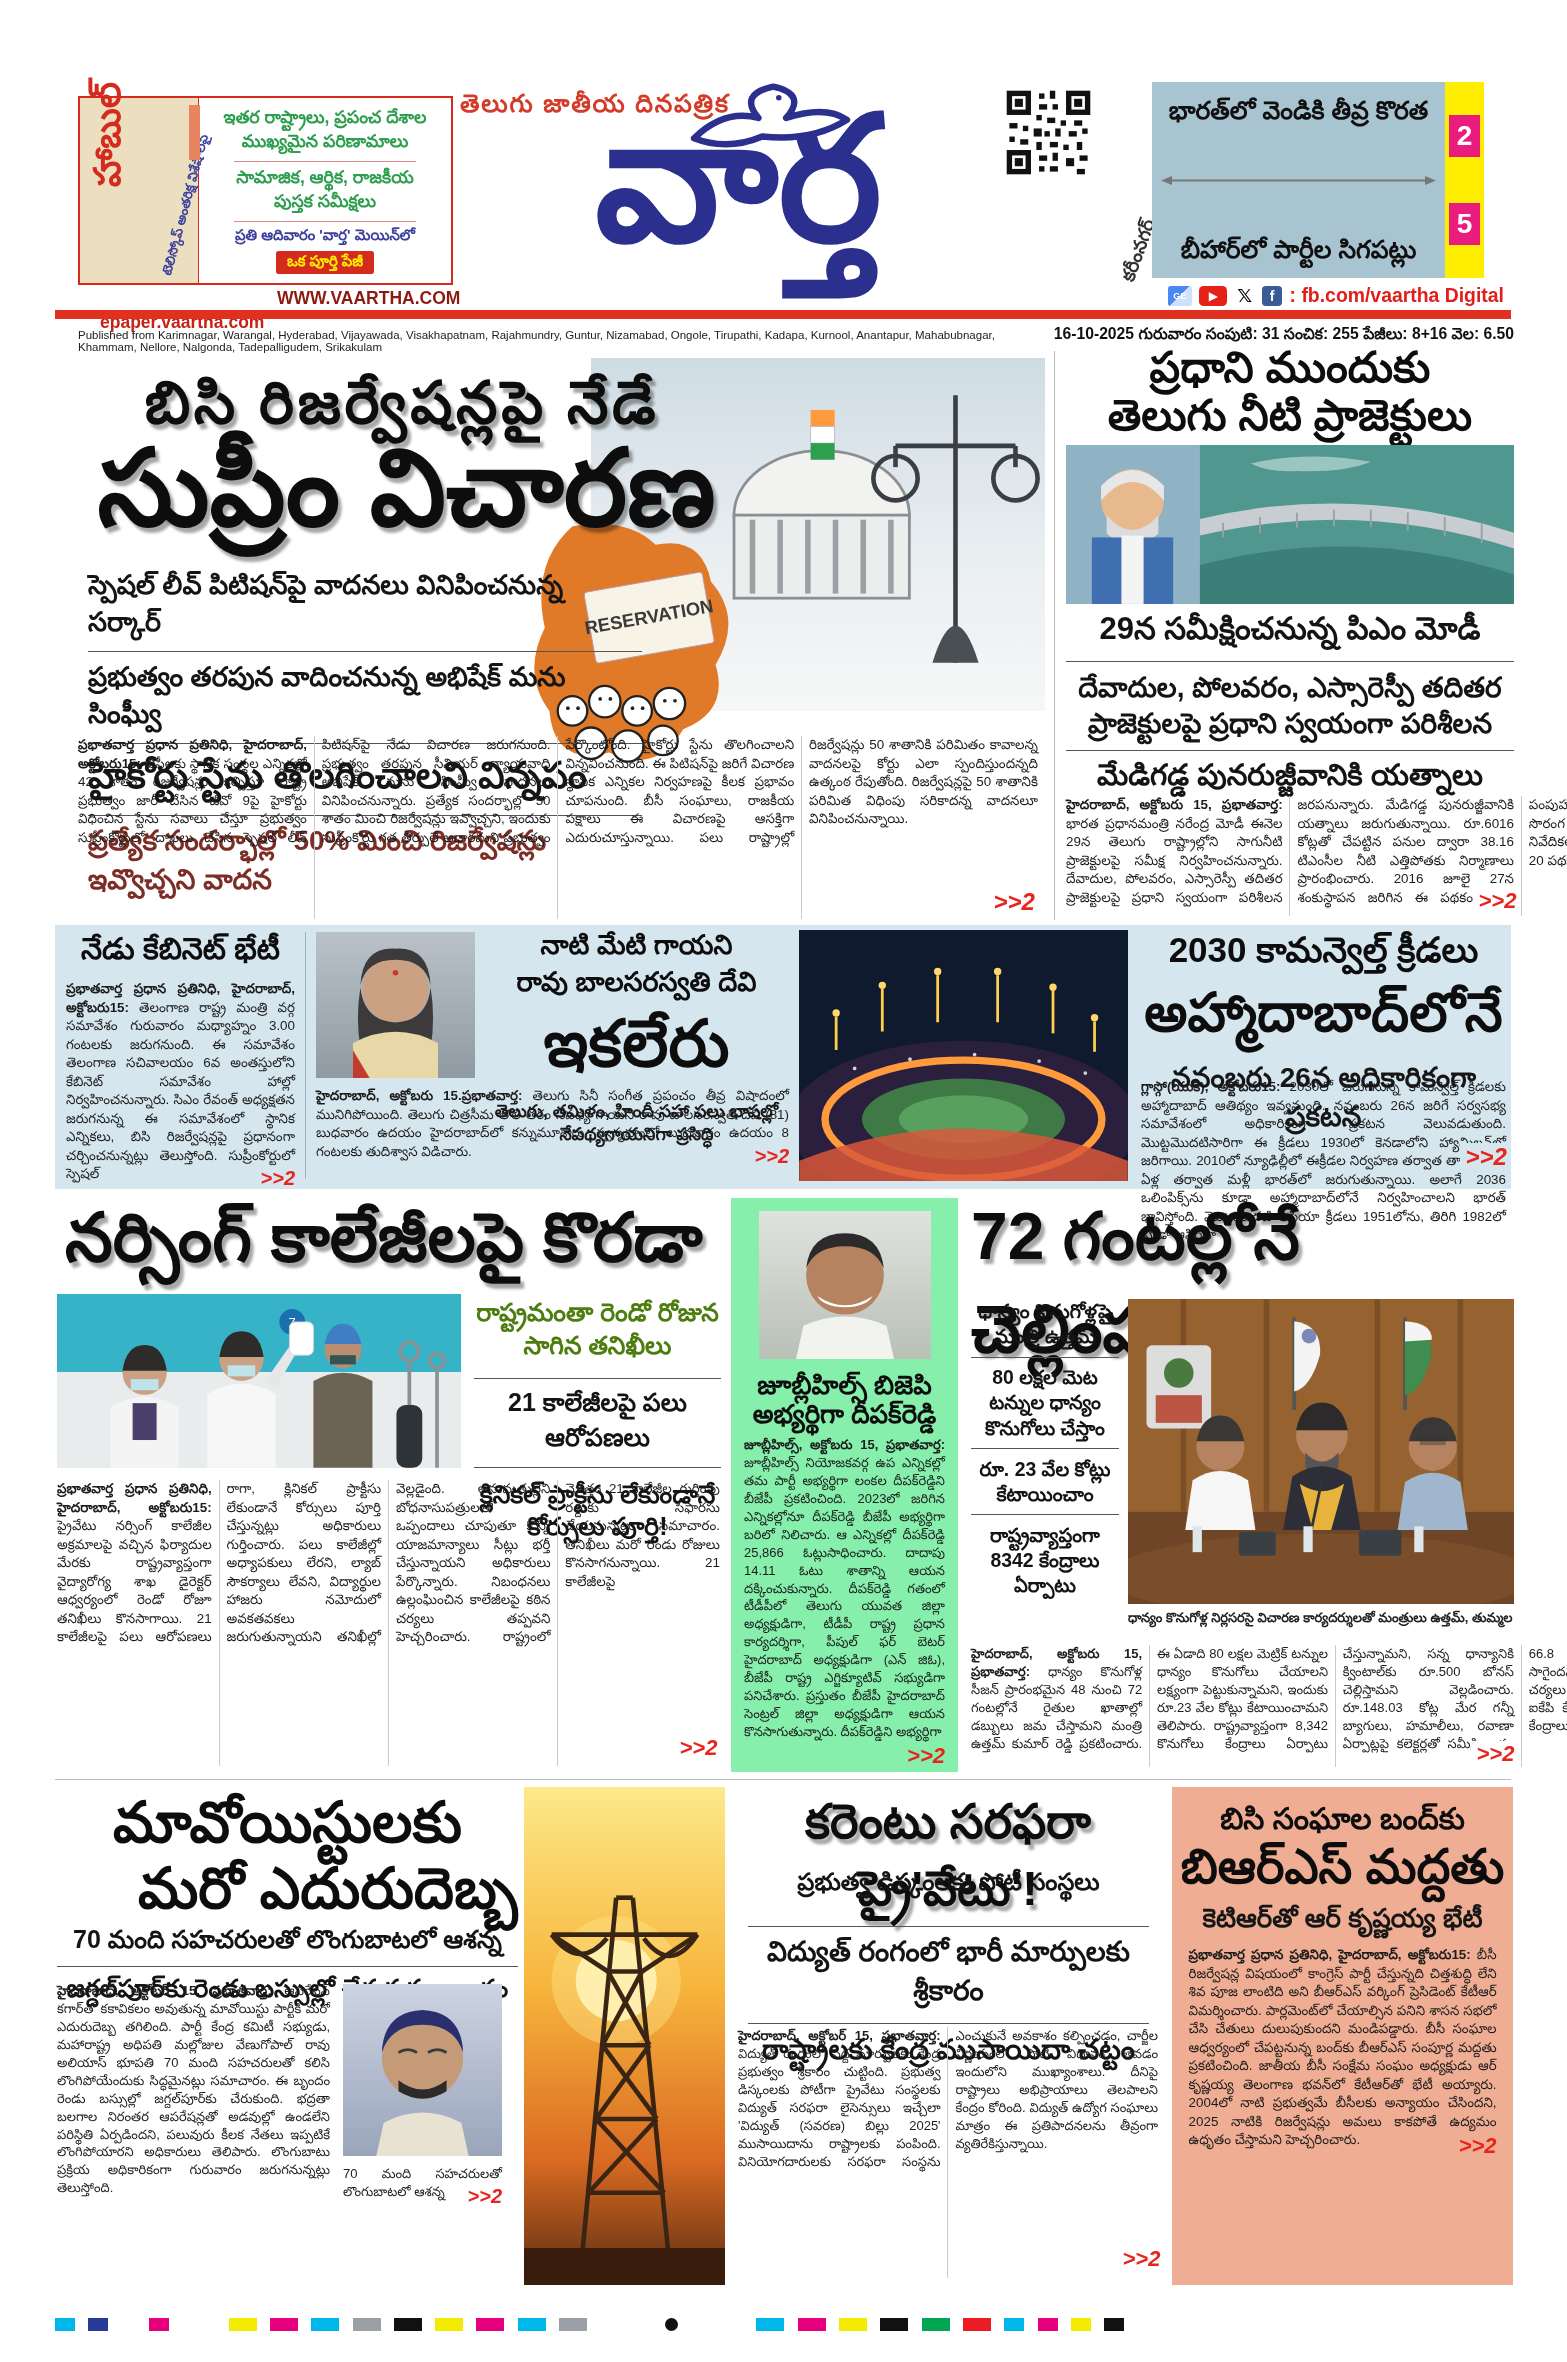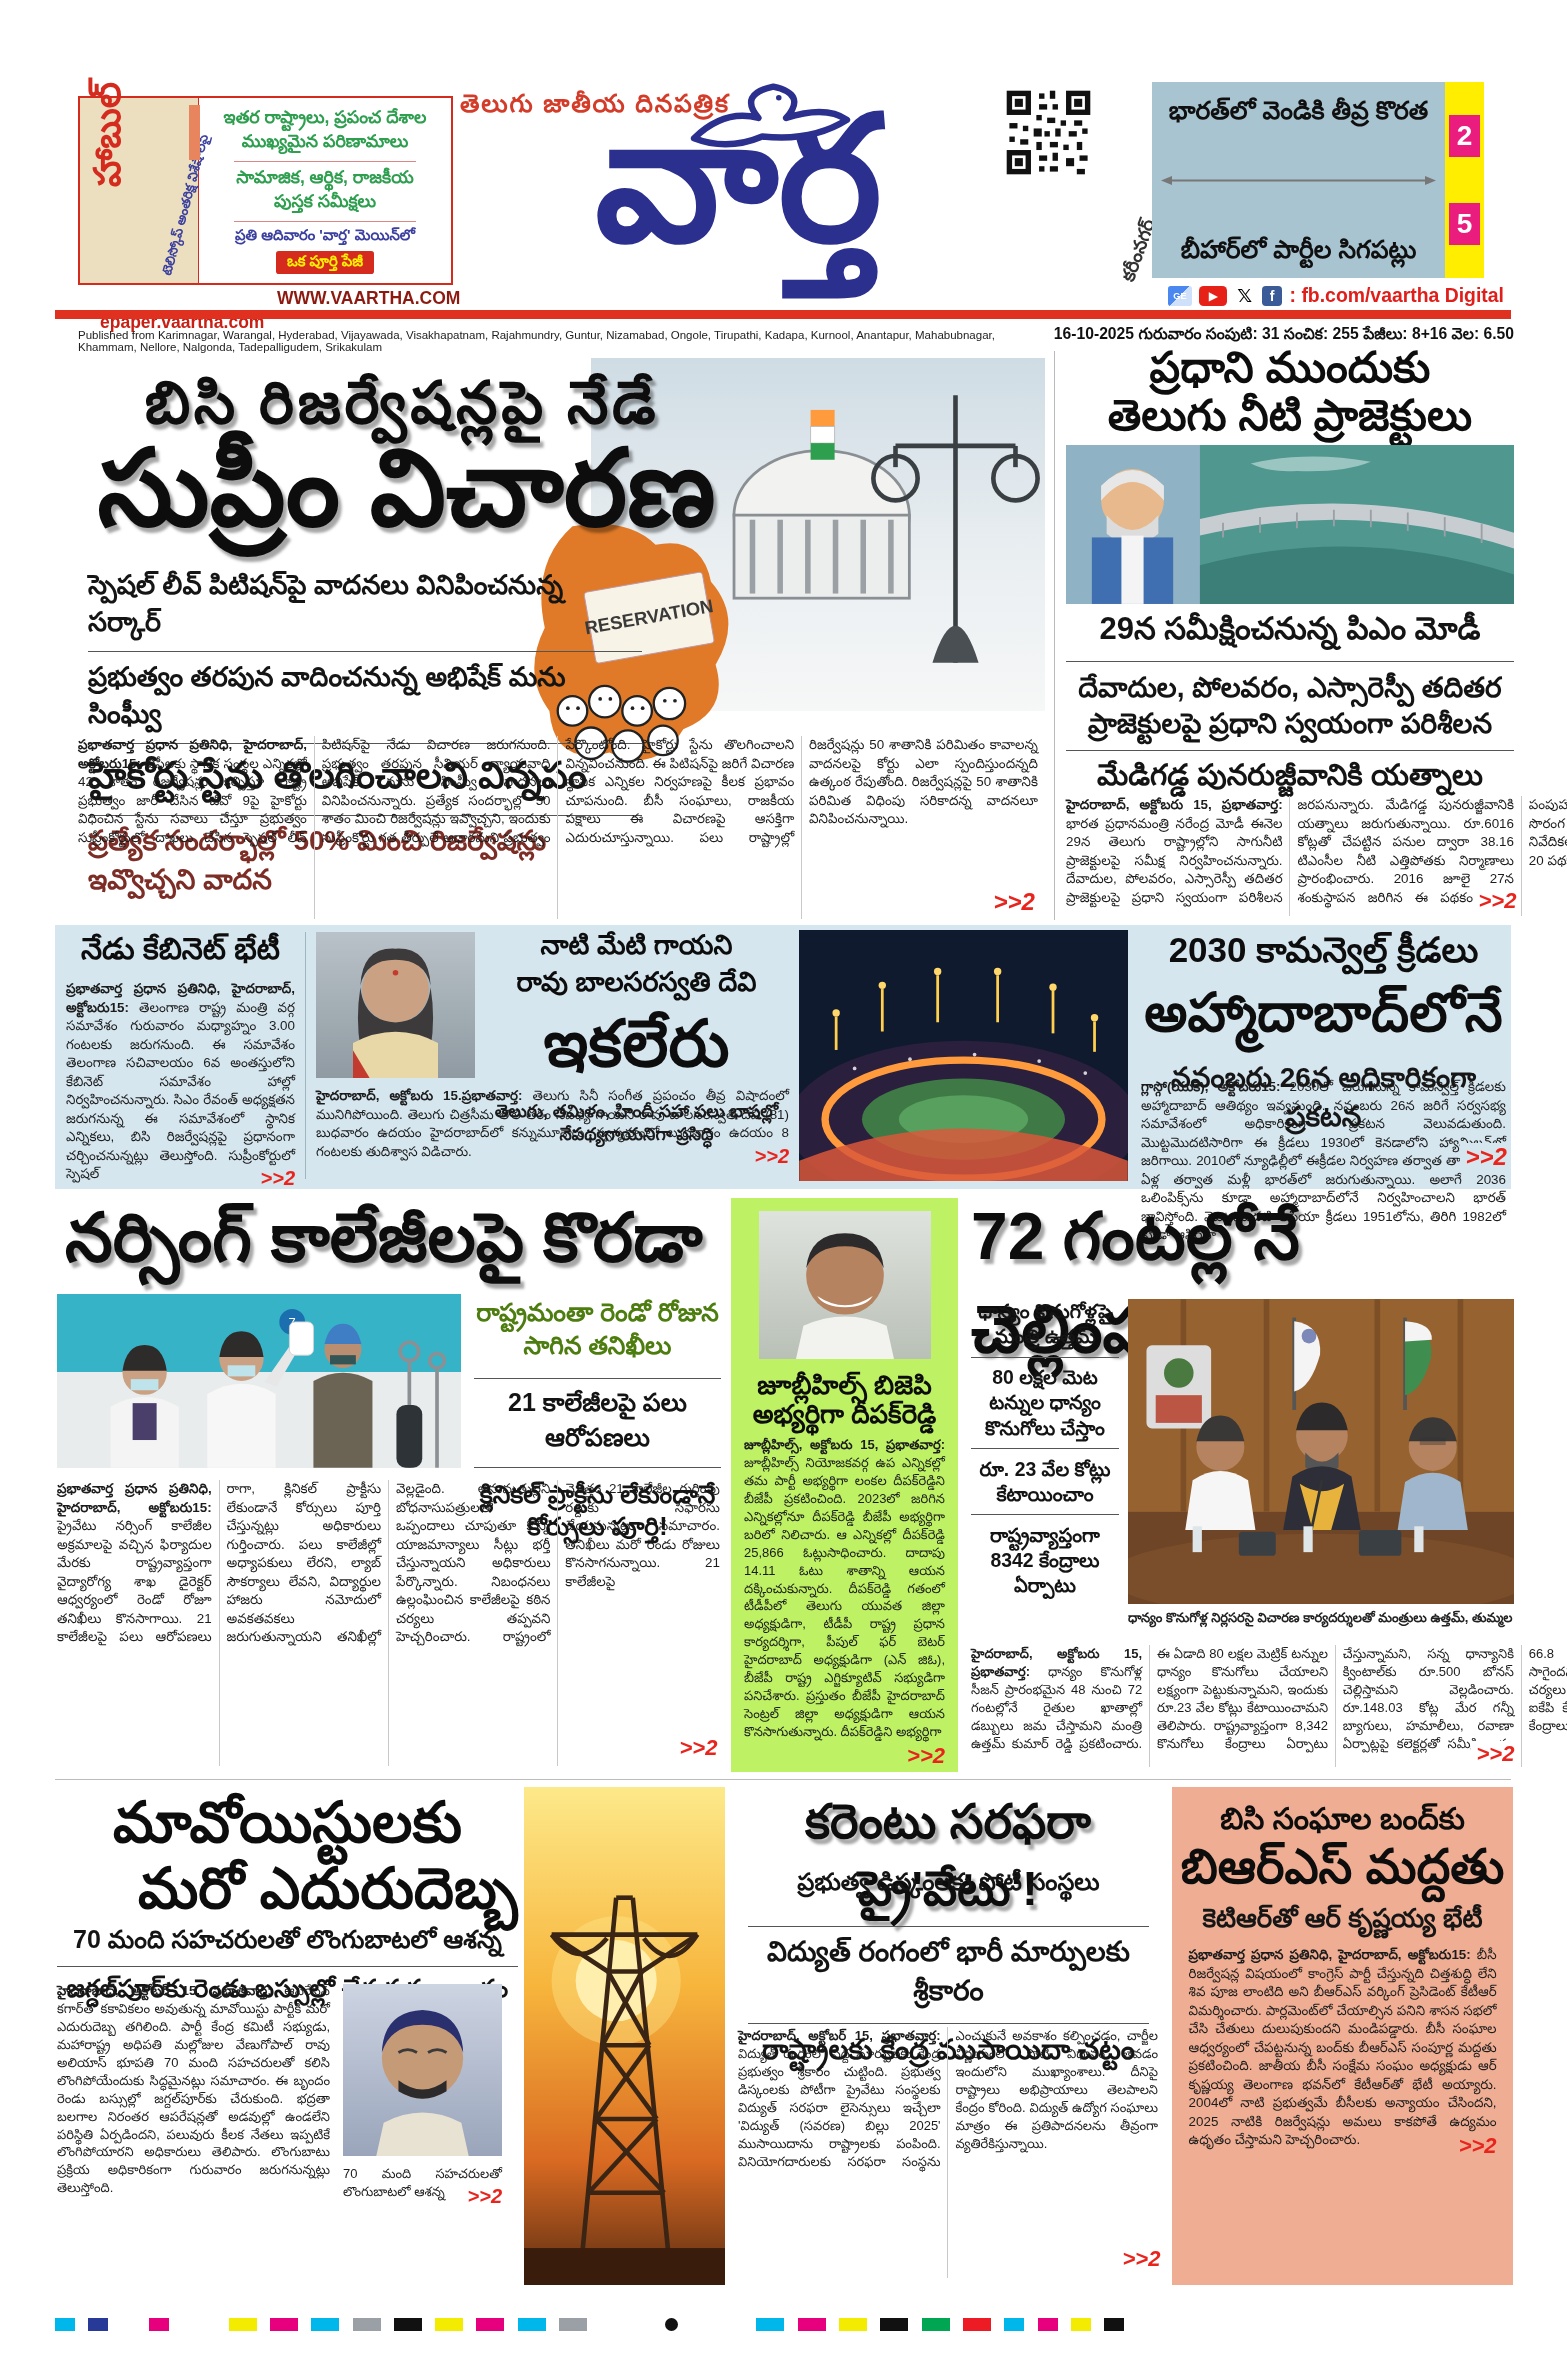--- a/index.html
+++ b/index.html
@@ -344,21 +344,21 @@
   <div class="abs" style="left:474px;top:1296px;width:247px;text-align:center;">
     <div class="thin-rule" style="font-weight:bold;font-size:25px;color:#4d7c0f;padding-bottom:17px;line-height:1.3;">రాష్ట్రమంతా రెండో రోజున సాగిన తనిఖీలు</div>
     <div class="thin-rule" style="font-weight:bold;font-size:25px;color:#141414;padding:9.2px 0;">21 కాలేజీలపై పలు ఆరోపణలు</div>
     <div style="font-weight:bold;font-size:25px;color:#141414;padding-top:9.2px;line-height:1.3;">క్లినికల్ ప్రాక్టీసు లేకుండానే కోర్సులు పూర్తి!</div>
   </div>
   <div class="abs cols4 body-text" style="left:57px;top:1480px;width:663px;height:286px;font-size:13.4px;">
     <span class="intro">ప్రభాతవార్త ప్రధాన ప్రతినిధి, హైదరాబాద్, అక్టోబరు15: </span><span>ప్రైవేటు నర్సింగ్ కాలేజీల అక్రమాలపై వచ్చిన ఫిర్యాదుల మేరకు రాష్ట్రవ్యాప్తంగా వైద్యారోగ్య శాఖ డైరెక్టర్ ఆధ్వర్యంలో రెండో రోజూ తనిఖీలు కొనసాగాయి. 21 కాలేజీలపై పలు ఆరోపణలు రాగా, క్లినికల్ ప్రాక్టీసు లేకుండానే కోర్సులు పూర్తి చేస్తున్నట్లు అధికారులు గుర్తించారు. పలు కాలేజీల్లో అధ్యాపకులు లేరని, ల్యాబ్ సౌకర్యాలు లేవని, విద్యార్థుల హాజరు నమోదులో అవకతవకలు జరుగుతున్నాయని తనిఖీల్లో వెల్లడైంది. అనుమతుల్లేని బోధనాసుపత్రులతో ఒప్పందాలు చూపుతూ కొన్ని యాజమాన్యాలు సీట్లు భర్తీ చేస్తున్నాయని అధికారులు పేర్కొన్నారు. నిబంధనలు ఉల్లంఘించిన కాలేజీలపై కఠిన చర్యలు తప్పవని హెచ్చరించారు. రాష్ట్రంలో మొత్తం 21 కాలేజీల గుర్తింపు రద్దుకు సిఫారసు చేయనున్నట్లు సమాచారం. తనిఖీలు మరో రెండు రోజులు కొనసాగనున్నాయి. 21 కాలేజీలపై</span>
   </div>
   <div class="abs jump" style="left:674px;top:1735px;font-size:22px;background:#fff;padding-left:5.5px;">&gt;&gt;2</div>
 
-  <div class="abs" style="left:731px;top:1198px;width:227px;height:574px;background:#bef264;padding:0;">
+  <div class="abs" style="left:731px;top:1198px;width:227px;height:574px;background:#86efac;padding:0;">
     <div class="abs photo" style="left:28px;top:13px;width:172px;height:148px;background:linear-gradient(180deg,#dfe3de,#b9c0b6);">
       <svg width="172" height="148" viewBox="0 0 186 160">
         <circle cx="93" cy="70" r="42" fill="#b5835f"></circle>
         <path d="M51,62 Q55,24 93,24 Q131,24 135,62 Q125,38 93,38 Q61,38 51,62 Z" fill="#2c2a2a"></path>
         <path d="M63,92 Q93,112 123,92 Q116,104 93,104 Q70,104 63,92 Z" fill="#fff"></path>
         <path d="M40,160 L48,124 Q93,104 138,124 L146,160 Z" fill="#f2f2ee"></path>
       </svg>
     </div>
     <div class="hl" style="position:absolute;left:0;top:172px;width:100%;text-align:center;font-size:26px;">జూబ్లీహిల్స్ బిజెపి</div>
     <div class="hl" style="position:absolute;left:0;top:201px;width:100%;text-align:center;font-size:26px;">అభ్యర్థిగా దీపక్‌రెడ్డి</div>

